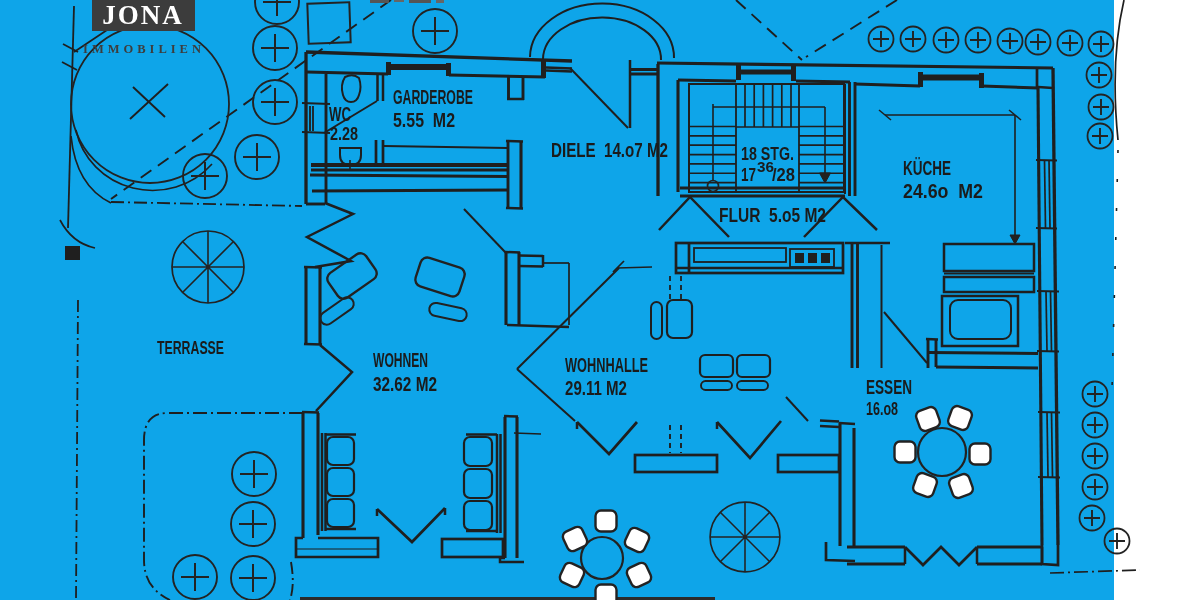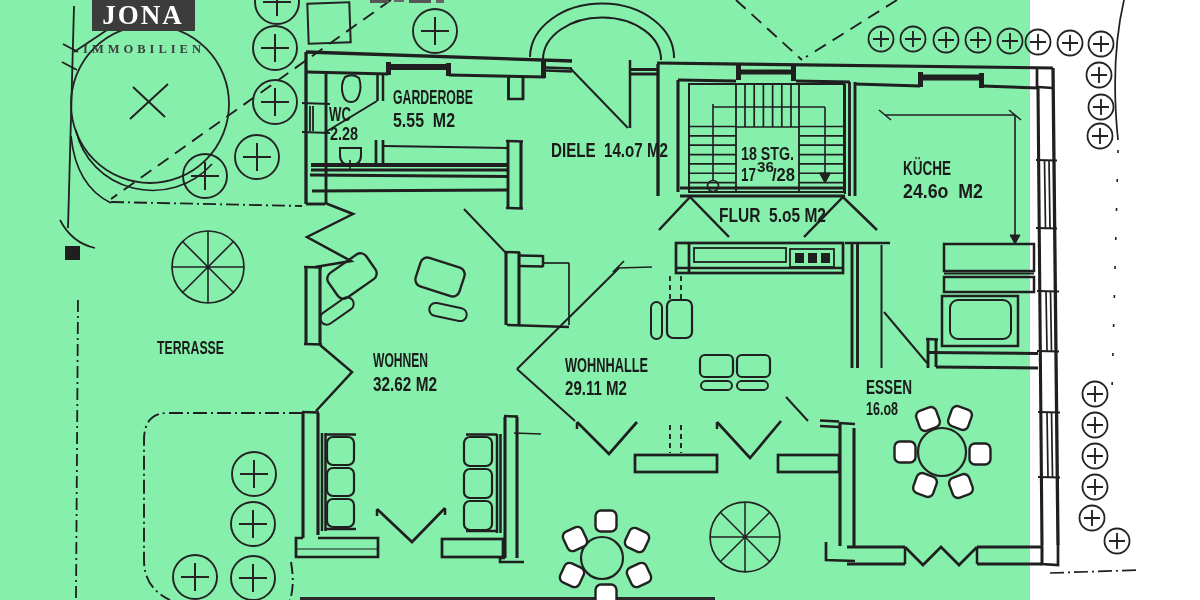--- a/index.html
+++ b/index.html
@@ -1,12 +1,12 @@
 <!DOCTYPE html>
-<html><head><meta charset="utf-8"><style>html,body{margin:0;padding:0}body{background:#fff}div.w{width:1030px;height:600px;background:#86efac}</style></head>
+<html><head><meta charset="utf-8"><style>html,body{margin:0;padding:0}body{background:#fff}div.w{width:1114px;height:600px;background:#0ea5e9}</style></head>
 <body>
 <div class="w"><svg width="1200" height="600" viewBox="0 0 1200 600" xmlns="http://www.w3.org/2000/svg">
       <defs>
 <g id="bs">
           <circle cx="0" cy="0" r="12.5" fill="none" stroke="#232323" stroke-width="1.8"></circle>
           <path d="M-8 0H8M0 -8V8" stroke="#232323" stroke-width="1.9" fill="none"></path>
         </g>
 <g id="bl">
           <circle cx="0" cy="0" r="22" fill="none" stroke="#232323" stroke-width="1.9"></circle>
           <path d="M-14 0H14M0 -14V14" stroke="#232323" stroke-width="2" fill="none"></path>

